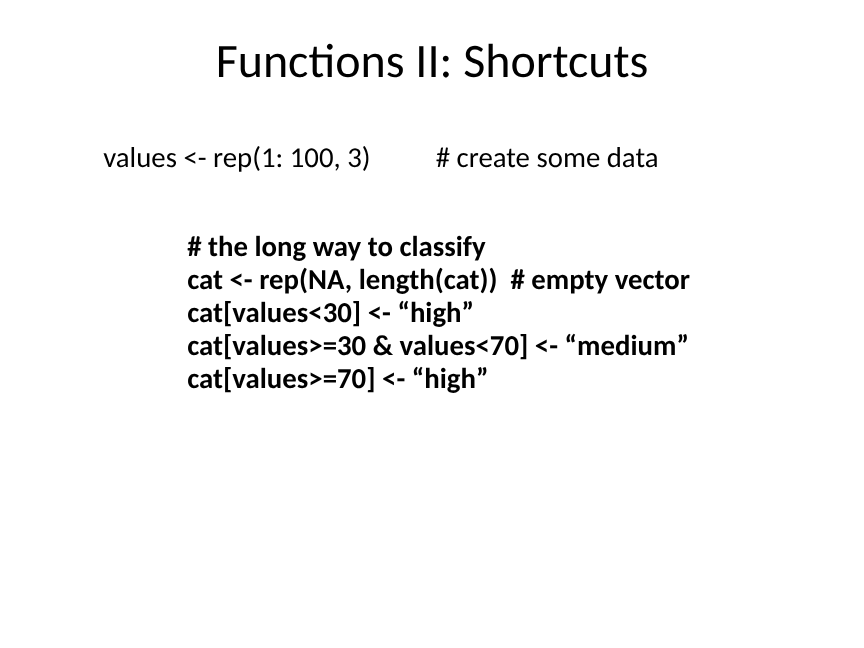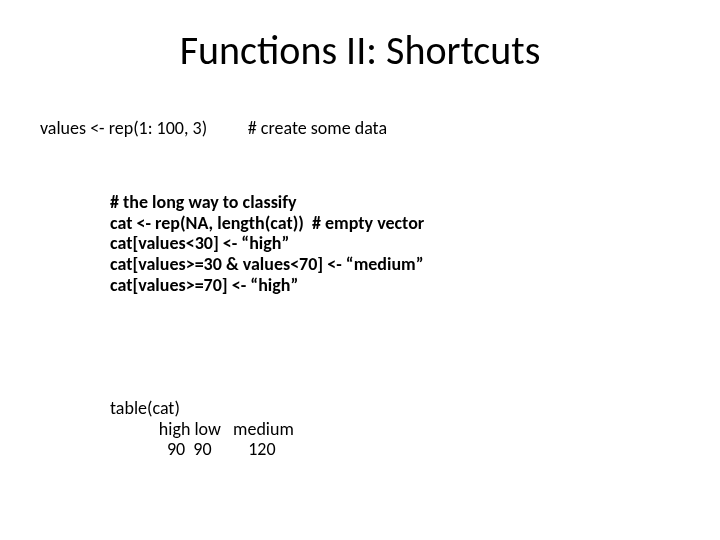--- a/index.html
+++ b/index.html
@@ -23,38 +23,36 @@
     top: 26px;
     left: 0;
     width: 720px;
     text-align: center;
     font-size: 40px;
     font-weight: 400;
     letter-spacing: 0px;
   }
   .line {
     position: absolute;
-    font-size: 18px;
+    font-size: 24px;
     line-height: 1.15;
     white-space: pre;
+    margin-left: 46px;
   }
   .l1 { top: 118px; left: 40px; }
   .block2 { top: 192px; left: 110px; font-weight: bold; }
   .block3 { top: 398px; left: 110px; }
 </style>
 </head>
 <body>
 
 <div class="slide">
   <div class="title">Functions II: Shortcuts</div>
 
   <div class="line l1">values &lt;- rep(1: 100, 3)          # create some data</div>
 
   <div class="line block2"># the long way to classify
 cat &lt;- rep(NA, length(cat))  # empty vector
 cat[values&lt;30] &lt;- “high”
 cat[values&gt;=30 &amp; values&lt;70] &lt;- “medium”
 cat[values&gt;=70] &lt;- “high”</div>
 
-  <div class="line block3">table(cat)
-            high low   medium
-              90  90         120</div>
 </div>
 
 </body></html>

